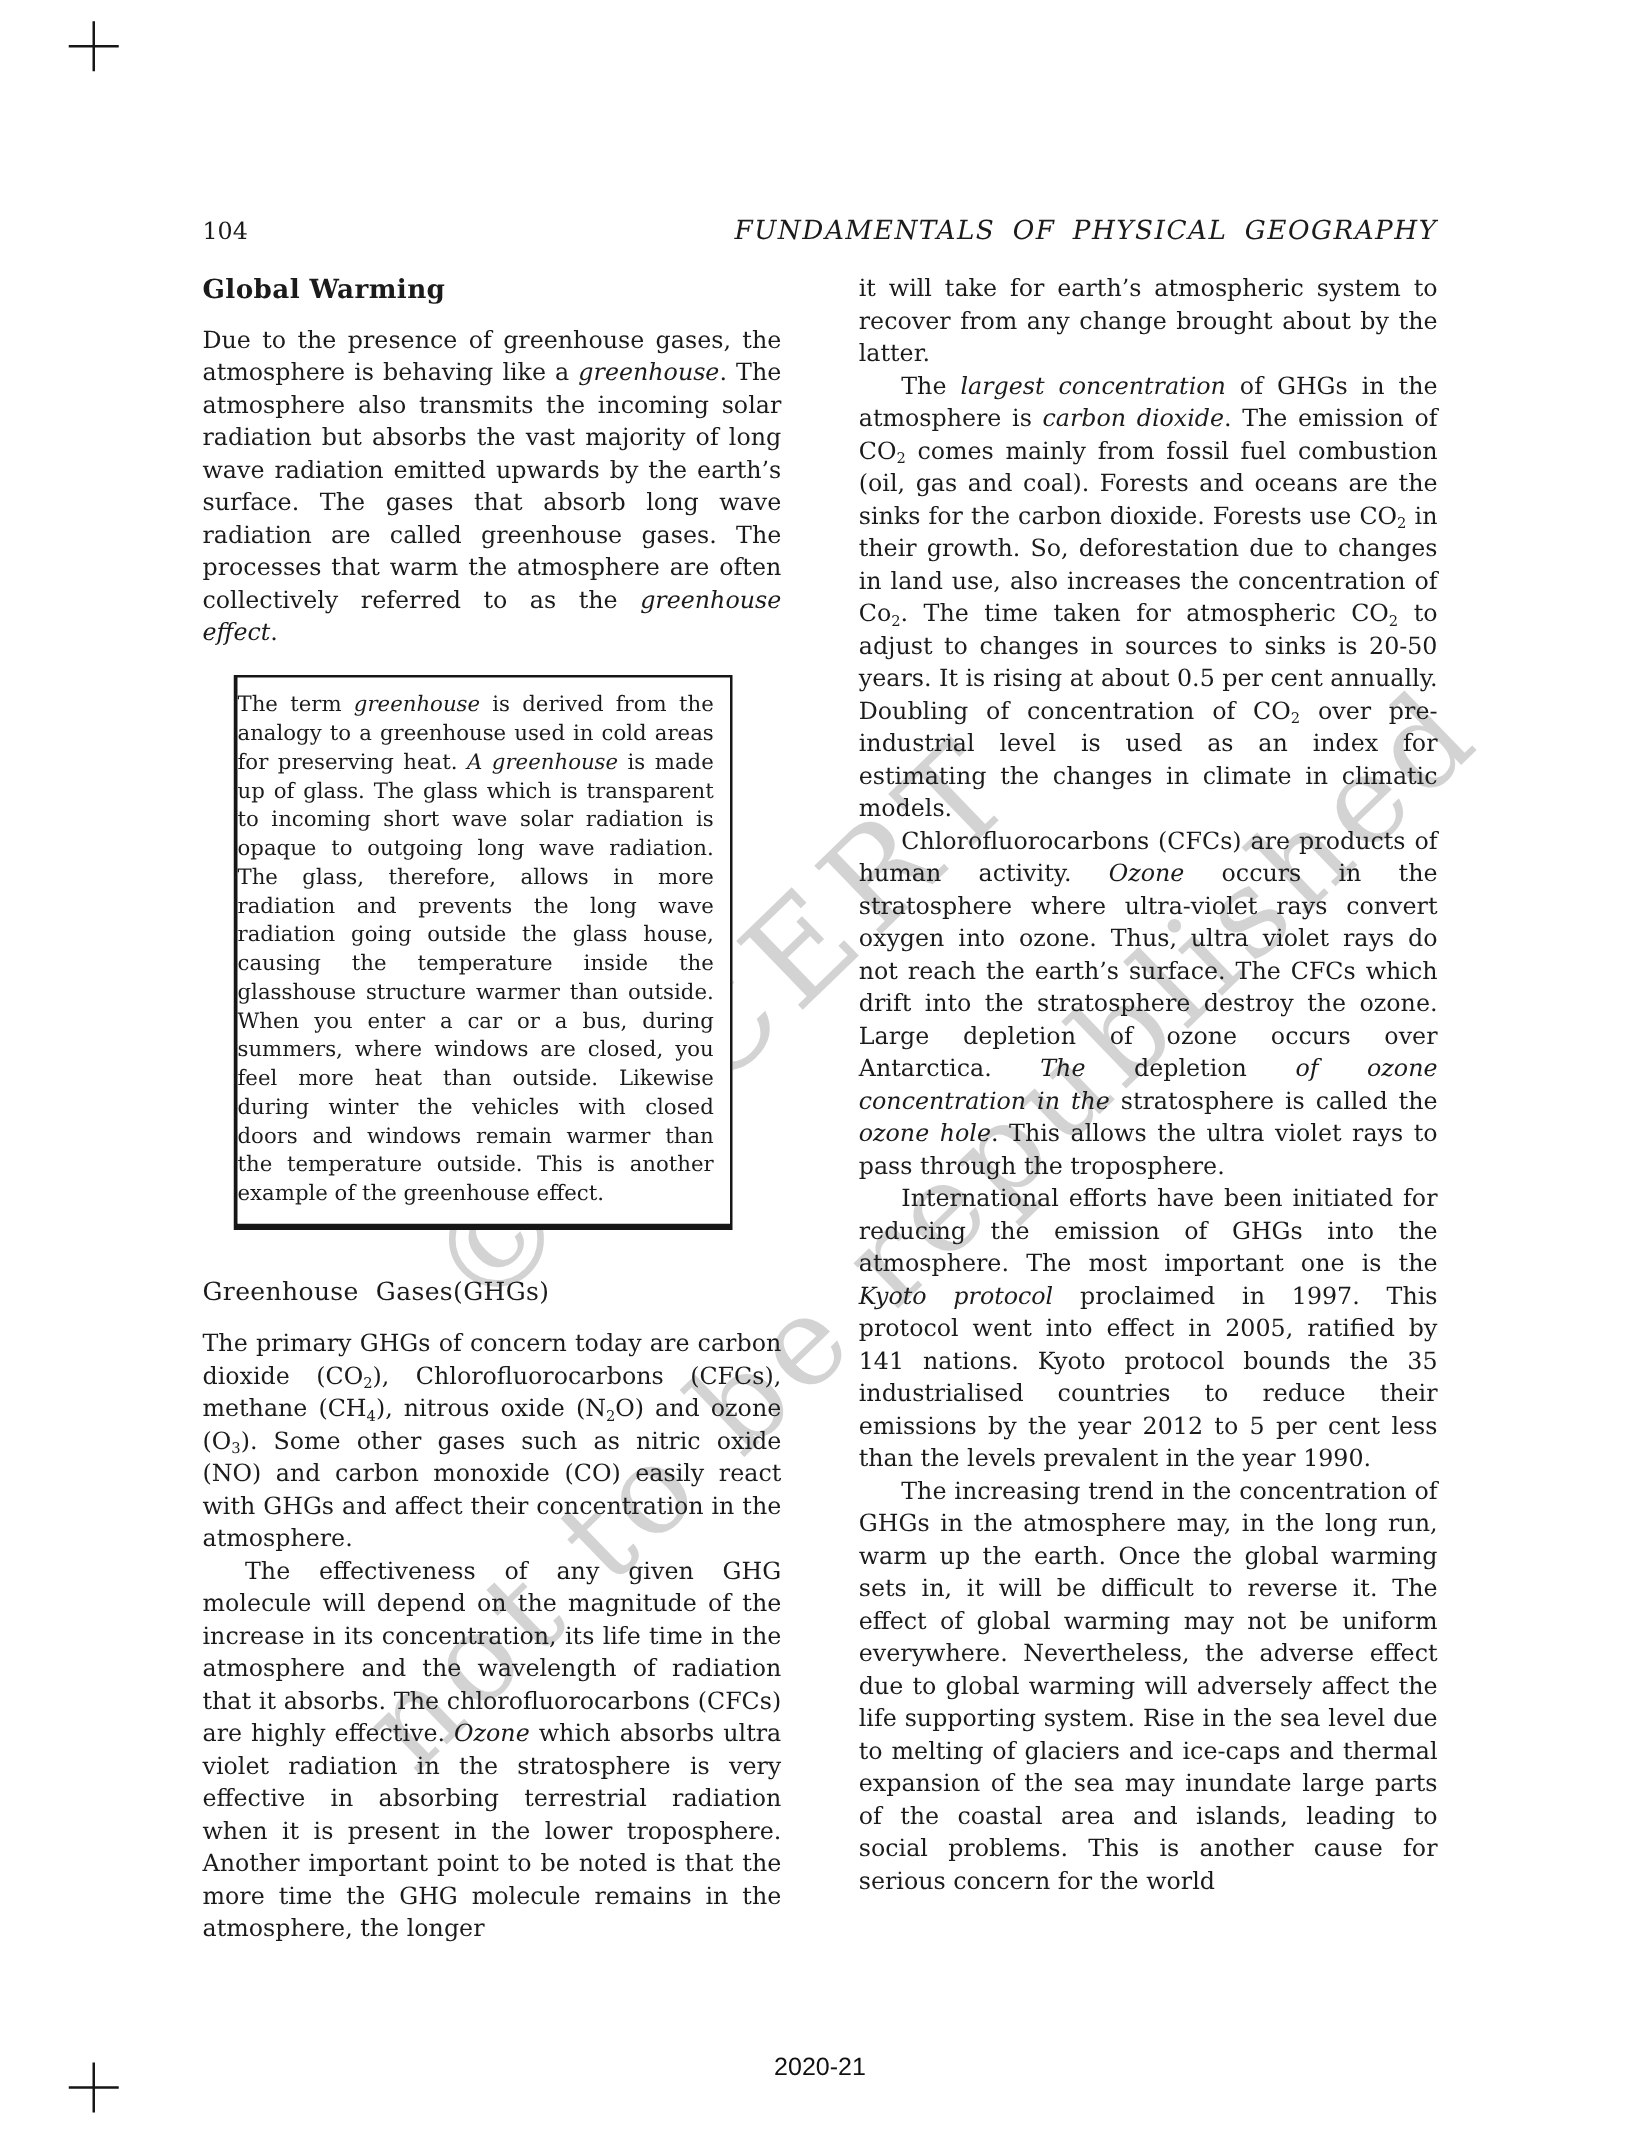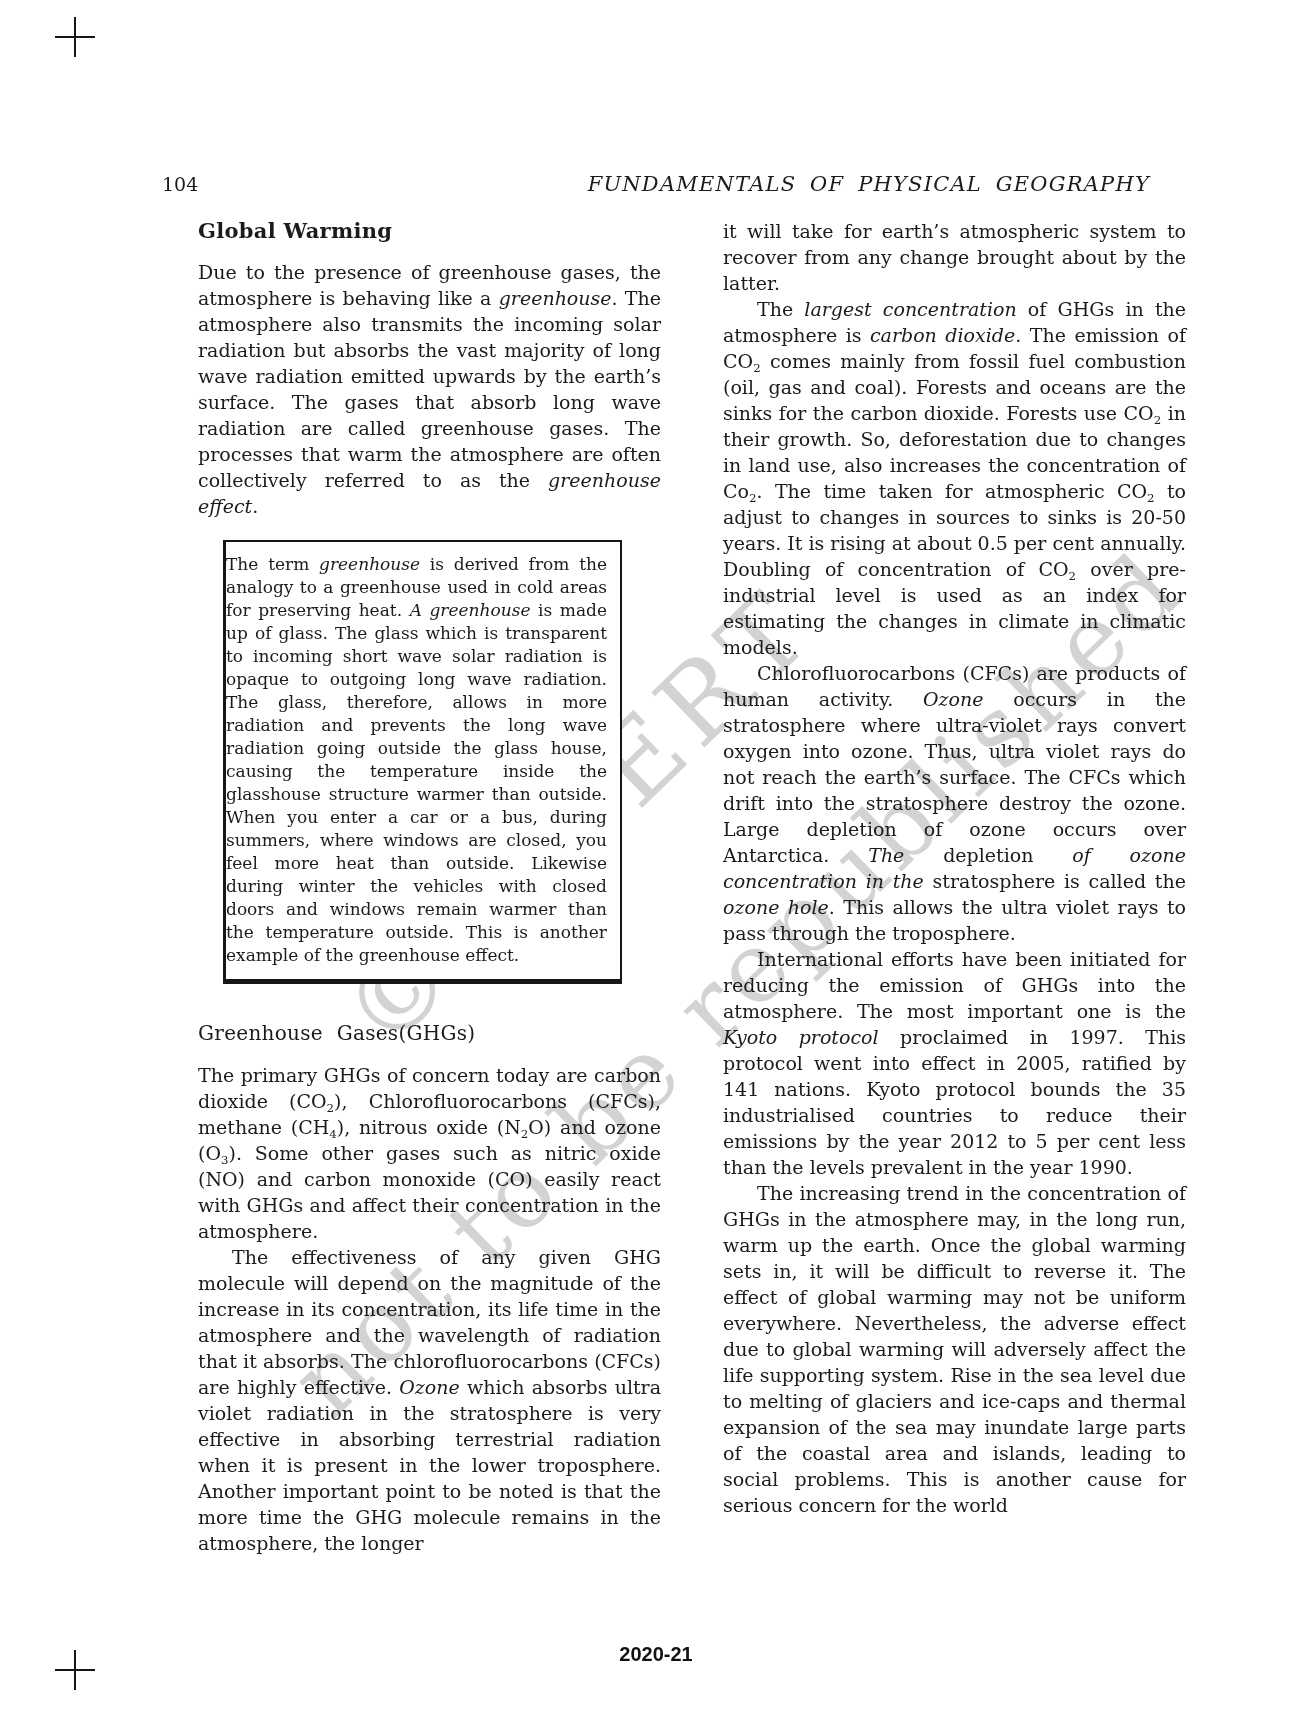--- a/index.html
+++ b/index.html
@@ -48,21 +48,20 @@
     gap: 13px;
   }
   .pageno { font-size: 19px; }
   .runhead { font-size: 21px; letter-spacing: 1.2px; word-spacing: 6px; font-style: italic; }
 
   
   .columns {
     position: absolute; left: 162px; top: 218px; width: 988px;
     display: flex; gap: 62px;
     z-index: 1;
-    margin-left: 36px;
   }
   .col { width: 473px; font-size: 19px; line-height: 26px; text-align: justify; }
   p { margin: 0; }
   .indent { text-indent: 34px; }
   sub { font-size: 0.62em; line-height: 0; vertical-align: -0.3em; }
 
   .h-bold {
     font-size: 21px; font-weight: bold; line-height: 26px;
     margin: 0 0 15px 0; letter-spacing: 0.3px;
     text-align: left;
@@ -82,21 +81,20 @@
   }
   .note-box p { font-size: 17px; line-height: 23px; }
 
   
   .page-footer {
     position: absolute; left: 0; top: 1643px; width: 100%;
     text-align: center;
     font-family: "Liberation Sans", sans-serif;
     font-size: 20px; color: #111111;
     z-index: 1;
-    font-weight: bold;
   }
 </style>
 </head>
 <body>
 
 <div class="page">
 
   <div class="crop crop-tl">
     <span class="ch"></span>
     <span class="cv"></span>

